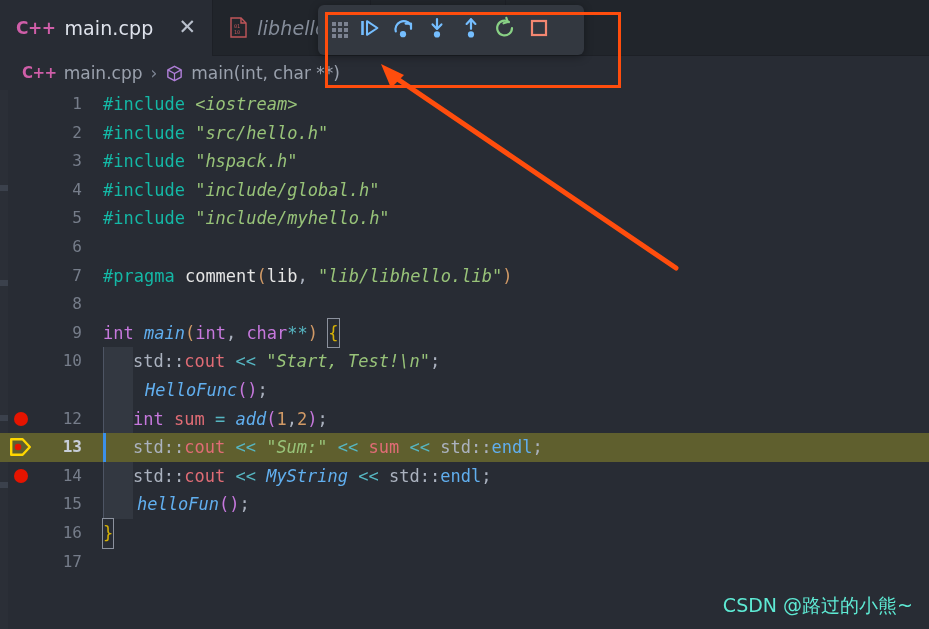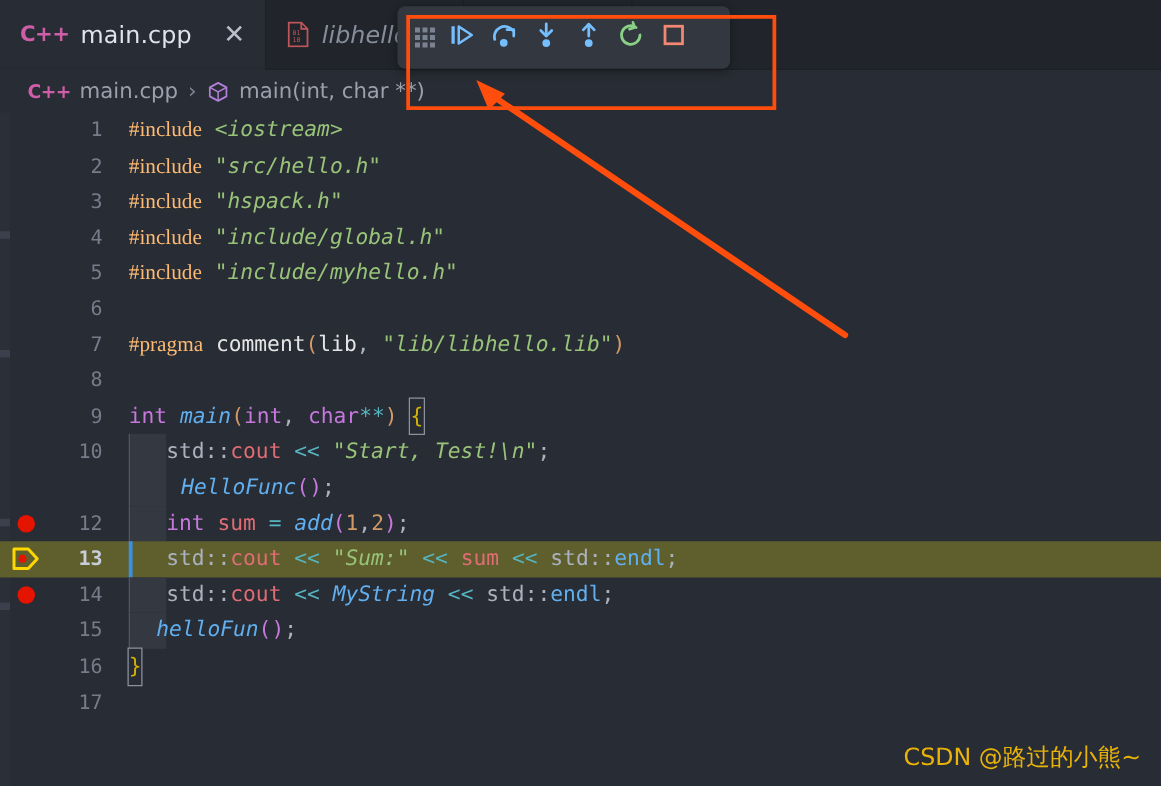--- a/index.html
+++ b/index.html
@@ -83,21 +83,21 @@
   }
   .indent-guide {
     position: absolute; left: 103px; top: 0; width: 1px; height: 100%;
     background: #4e5564;
   }
   .coderow.current { background: #5f5f2e; text-align: right; }
   .coderow.current .indent-guide { background: #3c8fe8; width: 3px; }
   .match-brace { outline: 1px solid #8b919d; outline-offset: 0px; }
 
   
-  .t-pre   { color: #fdba74; font-family: Liberation Serif, serif; }           
+  .t-pre   { color: #14b8a6; }           
   .t-str   { color: #98c379; font-style: italic; }           
   .t-kw    { color: #c678dd; }           
   .t-fn    { color: #61afef; font-style: italic; }           
   .t-punct { color: #abb2bf; }
   .t-paren { color: #d19a66; }
   .t-brace { color: #d5b106; }
   .t-var   { color: #e06c75; }           
   .t-num   { color: #d19a66; }
   .t-op    { color: #56b6c2; }           
   .t-plain { color: #abb2bf; }
@@ -124,21 +124,21 @@
   .annot-box {
     position: absolute; left: 325px; top: 12px; width: 296px; height: 76px;
     border: 3px solid #ff4d0d; z-index: 8; pointer-events: none;
   }
   .annot-arrow { position: absolute; left: 0; top: 0; width: 929px;
                  height: 629px; z-index: 9; pointer-events: none; }
 
   
   .watermark {
     position: absolute; right: 16px; bottom: 10px;
-    font-size: 19px; color: #eab308;
+    font-size: 19px; color: #5eead4;
     font-family: "DejaVu Sans", "Liberation Sans", sans-serif;
   }
 </style>
 </head>
 <body>
 
 <div id="app">
 
   <div class="tabbar">
 
@@ -275,21 +275,21 @@
       <span class="gutter">14</span>
       <span class="indent-block"></span>
       <span class="indent-guide"></span>
       <span class="codetext" style="left:133px"><span class="t-plain">std</span><span class="t-punct">::</span><span class="t-var">cout</span><span class="t-plain"> </span><span class="t-op">&lt;&lt;</span><span class="t-plain"> </span><span class="t-fn">MyString</span><span class="t-plain"> </span><span class="t-op">&lt;&lt;</span><span class="t-plain"> std</span><span class="t-punct">::</span><span class="t-obj">endl</span><span class="t-plain">;</span></span>
     </div>
 
     <div class="coderow">
       <span class="gutter">15</span>
       <span class="indent-block"></span>
       <span class="indent-guide"></span>
-      <span class="codetext" style="left:125px"><span class="t-fn">helloFun</span><span class="t-pink">()</span><span class="t-plain">;</span></span>
+      <span class="codetext" style="left:137px"><span class="t-fn">helloFun</span><span class="t-pink">()</span><span class="t-plain">;</span></span>
     </div>
 
     <div class="coderow">
       <span class="gutter">16</span>
       <span class="codetext"><span class="t-brace match-brace">}</span></span>
     </div>
 
     <div class="coderow">
       <span class="gutter">17</span>
       <span class="codetext"></span>

